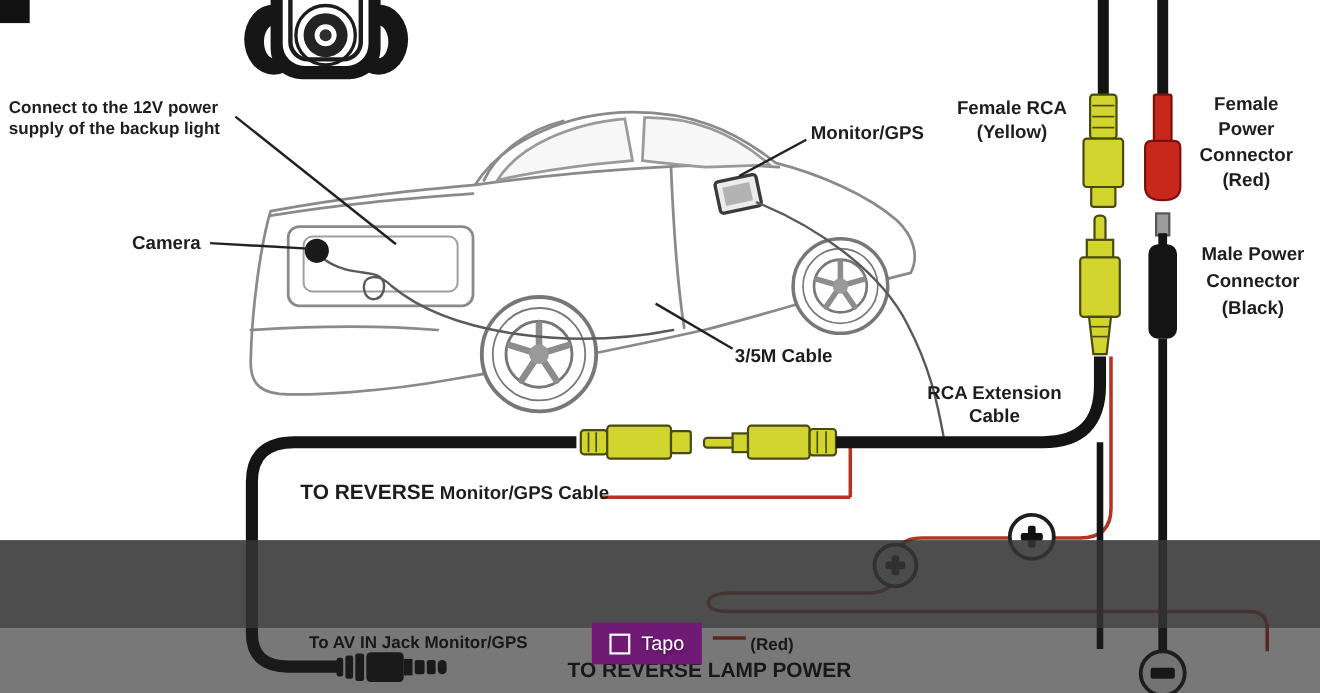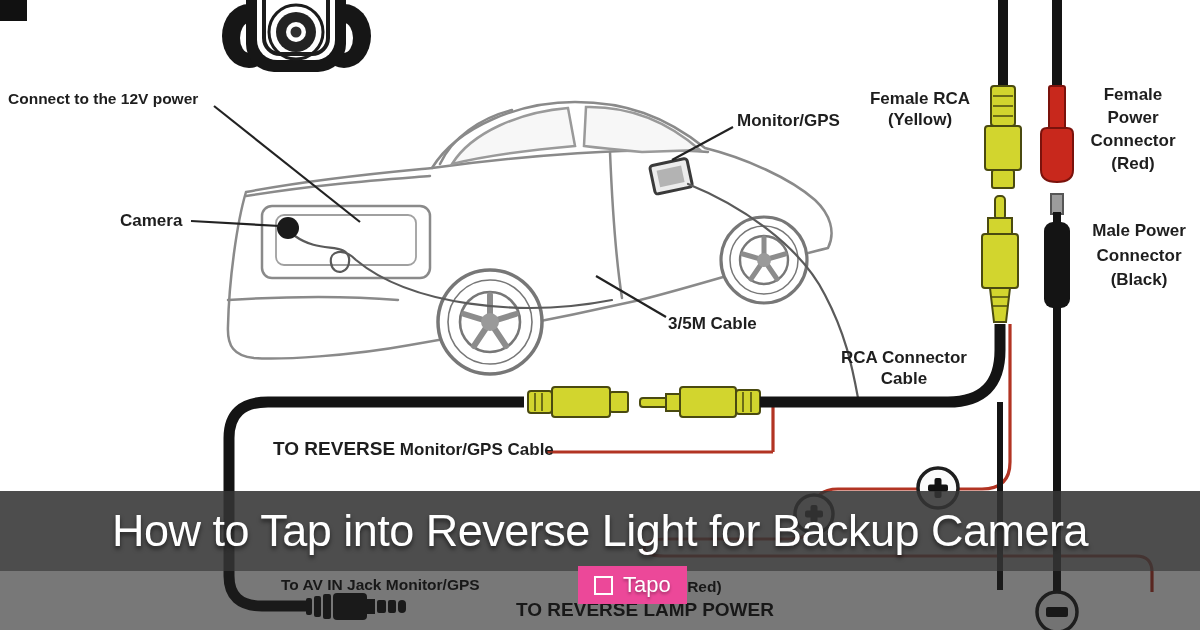--- a/index.html
+++ b/index.html
@@ -9,23 +9,23 @@
   svg{position:absolute;left:0;top:0;}
   .lbl{position:absolute;font-weight:bold;color:#1e1e1e;white-space:nowrap;line-height:1.25;}
   .ctr{text-align:center;}
   .f15{font-size:15.5px;} .f16{font-size:17px;} .f17{font-size:17px;} .f19{font-size:19px;}
   
   .band{position:absolute;left:0;top:491px;width:1200px;height:80px;background:rgba(52,52,52,0.88);}
   .strip{position:absolute;left:0;top:571px;width:1200px;height:59px;background:rgba(30,30,30,0.60);}
   .title{position:absolute;left:0;top:491px;width:1200px;height:80px;display:flex;
          align-items:center;justify-content:center;color:#ffffff;font-size:45px;
          letter-spacing:-0.5px;text-shadow:0 3px 4px rgba(0,0,0,0.55);}
-  .badge{position:absolute;left:538px;top:566px;height:38px;padding:0 16px;background:#ec4899;
-         display:flex;align-items:center;gap:10px;color:#ffffff;font-size:22px;
-         text-shadow:0 2px 3px rgba(0,0,0,0.35);margin-left:40px;}
+  .badge{position:absolute;left:538px;top:566px;height:38px;padding:0 16px;background:#701a75;
+         display:flex;align-items:center;gap:10px;color:#ffffff;font-size:18px;
+         text-shadow:0 2px 3px rgba(0,0,0,0.35);}
   .badge .sq{display:inline-block;width:15px;height:15px;border:2px solid #ffffff;}
 </style>
 </head>
 <body>
 
 <div class="stage">
 
   <div class="layer">
 
     <svg width="1200" height="630" viewBox="0 0 1200 630">
@@ -193,20 +193,21 @@
       </g>
 
       <g>
         <circle cx="1057" cy="612" r="20" fill="#f2f2f2" stroke="#1e1e1e" stroke-width="3.5"></circle>
         <rect x="1046" y="607" width="22" height="10" rx="2" fill="#111"></rect>
       </g>
     </svg>
 
     <div class="lbl f15" style="left:8px;top:89px;">
       <div>Connect to the 12V power</div>
+      <div>supply of the backup light</div>
     </div>
 
     <div class="lbl f16" style="left:120px;top:210px;">Camera</div>
 
     <div class="lbl f16" style="left:737px;top:110px;">Monitor/GPS</div>
 
     <div class="lbl f16 ctr" style="left:858px;top:88px;width:124px;">
       <div>Female RCA</div>
       <div>(Yellow)</div>
     </div>
@@ -218,41 +219,40 @@
       <div>(Red)</div>
     </div>
 
     <div class="lbl f16 ctr" style="left:1083px;top:219px;width:112px;line-height:1.45;">
       <div>Male Power</div>
       <div>Connector</div>
       <div>(Black)</div>
     </div>
 
     <div class="lbl f16 ctr" style="left:828px;top:347px;width:152px;">
-      <div>RCA Connector</div>
+      <div>RCA Extension</div>
       <div>Cable</div>
     </div>
 
     <div class="lbl f17" style="left:668px;top:313px;">3/5M Cable</div>
 
 
     <div class="lbl" style="left:273px;top:437px;">
       <span class="f19">TO REVERSE</span><span class="f17"> Monitor/GPS Cable</span>
     </div>
 
     <div class="lbl f15" style="left:281px;top:575px;color:#101010;">To AV IN Jack Monitor/GPS</div>
 
     <div class="lbl f15" style="left:682px;top:577px;color:#101010;">(Red)</div>
 
     <div class="lbl f19" style="left:516px;top:598px;color:#101010;">TO REVERSE LAMP POWER</div>
   </div>
 
   <div class="band"></div>
   <div class="strip"></div>
 
-  <div class="title">How to Tap into Reverse Light for Backup Camera</div>
 
   <div class="badge">
     <span class="sq"></span>
     <span>Tapo</span>
   </div>
 
 </div>
 
 </body></html>

